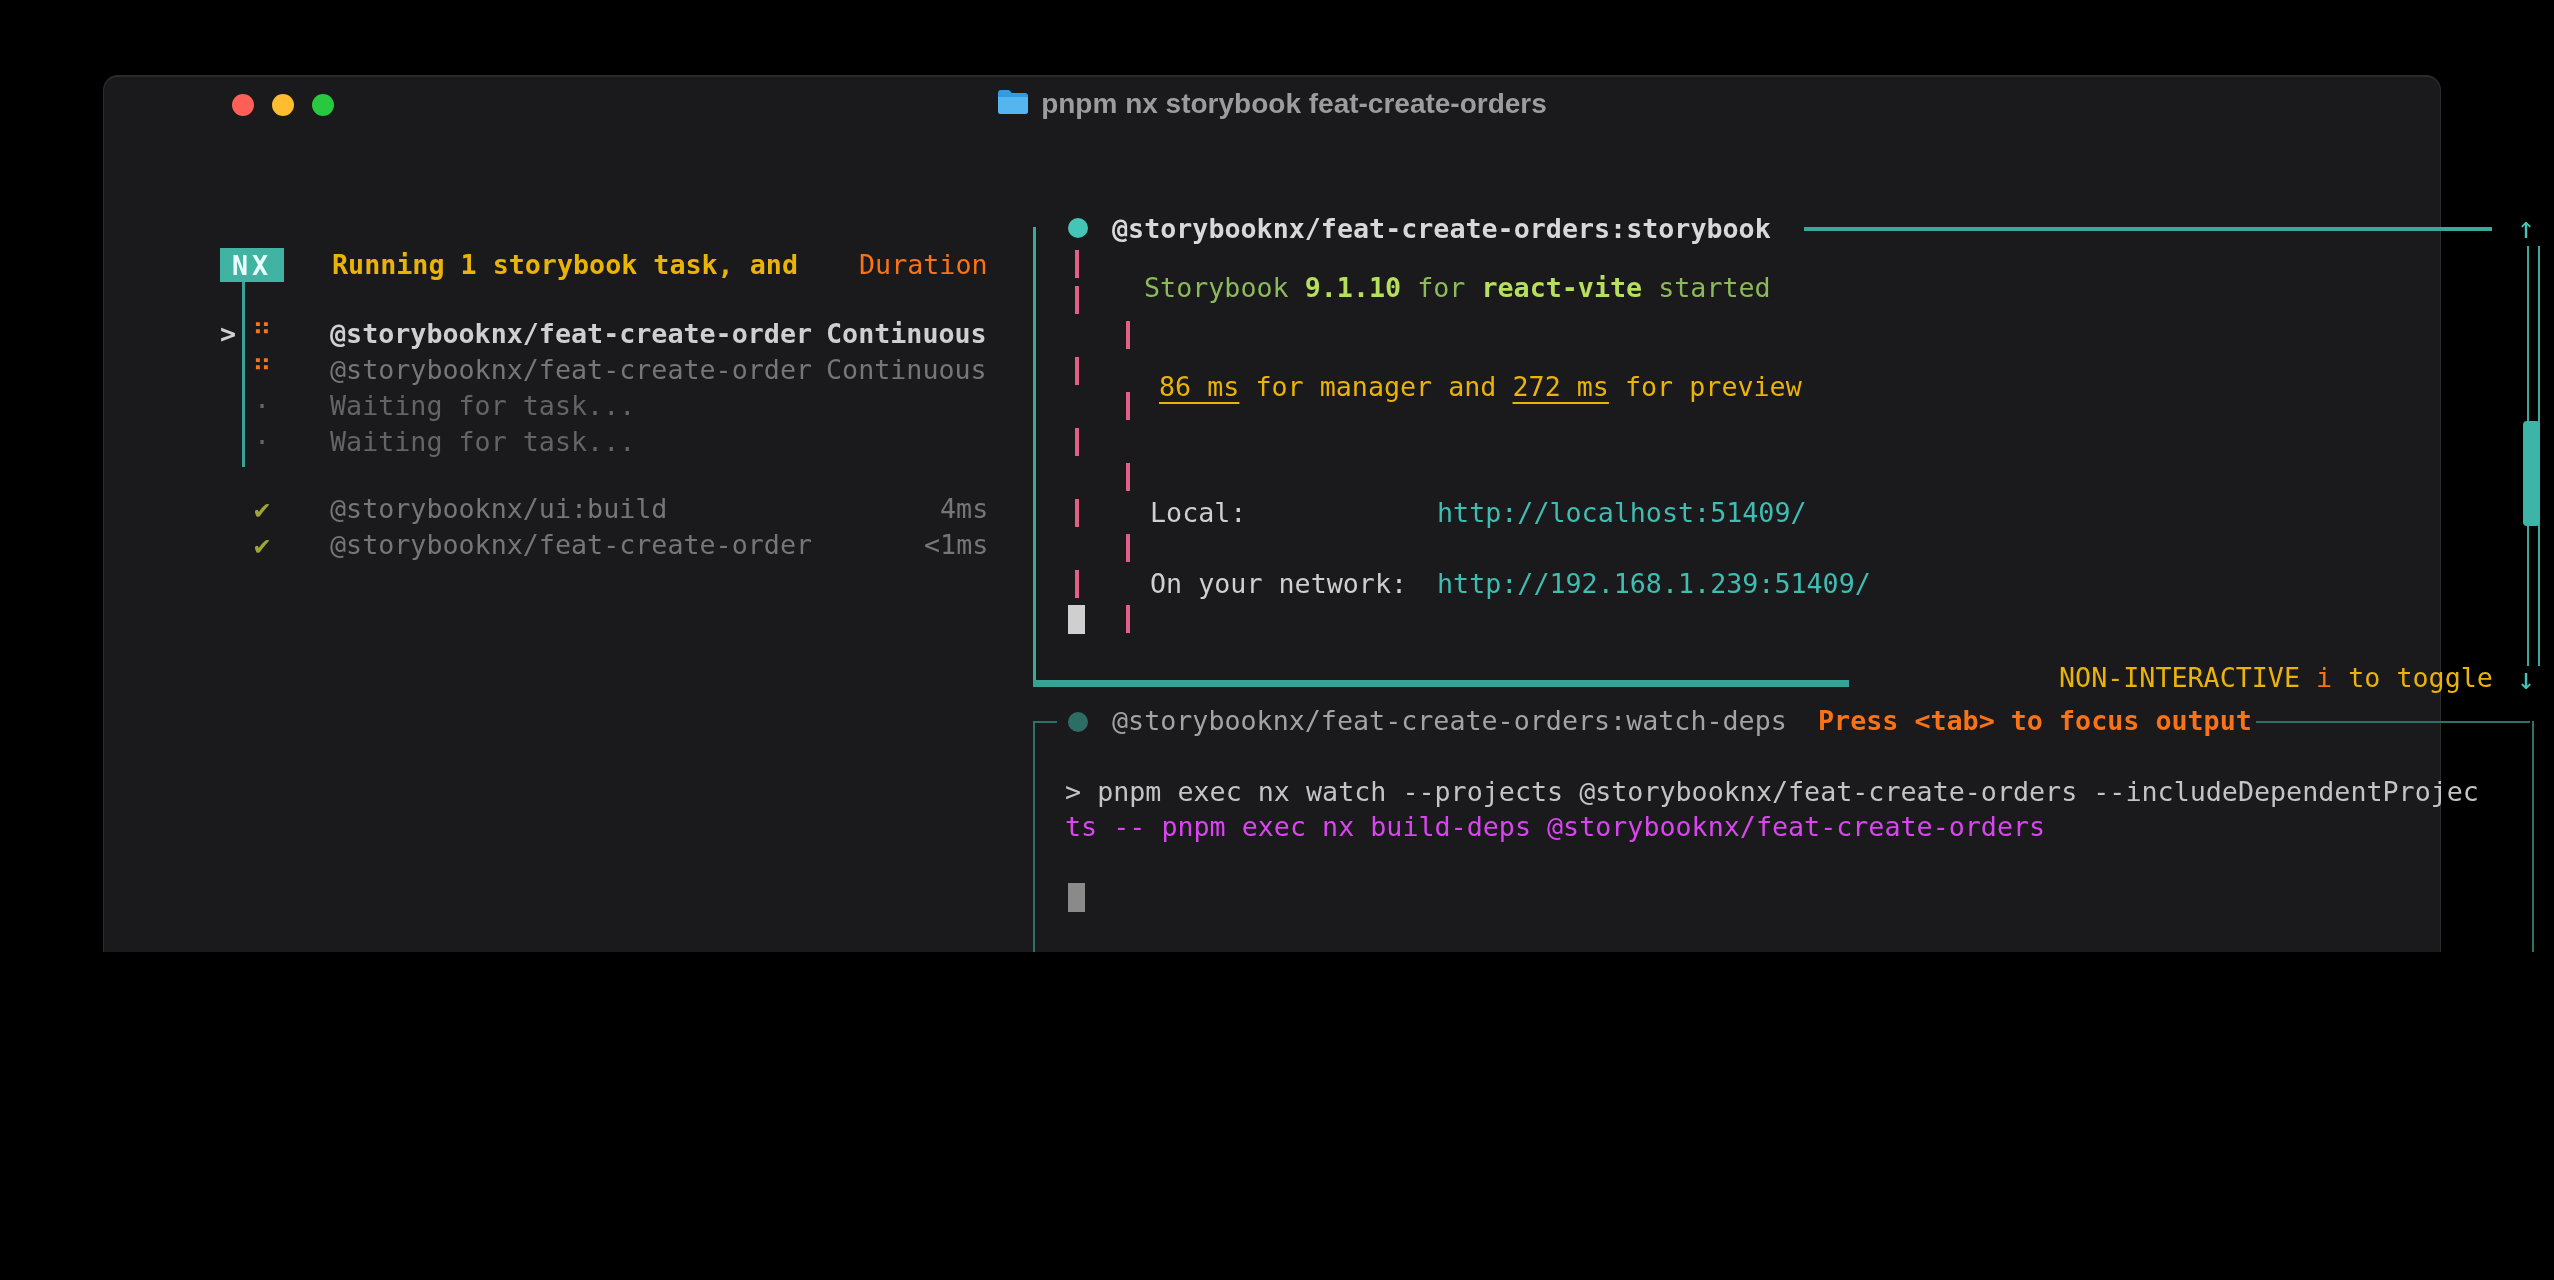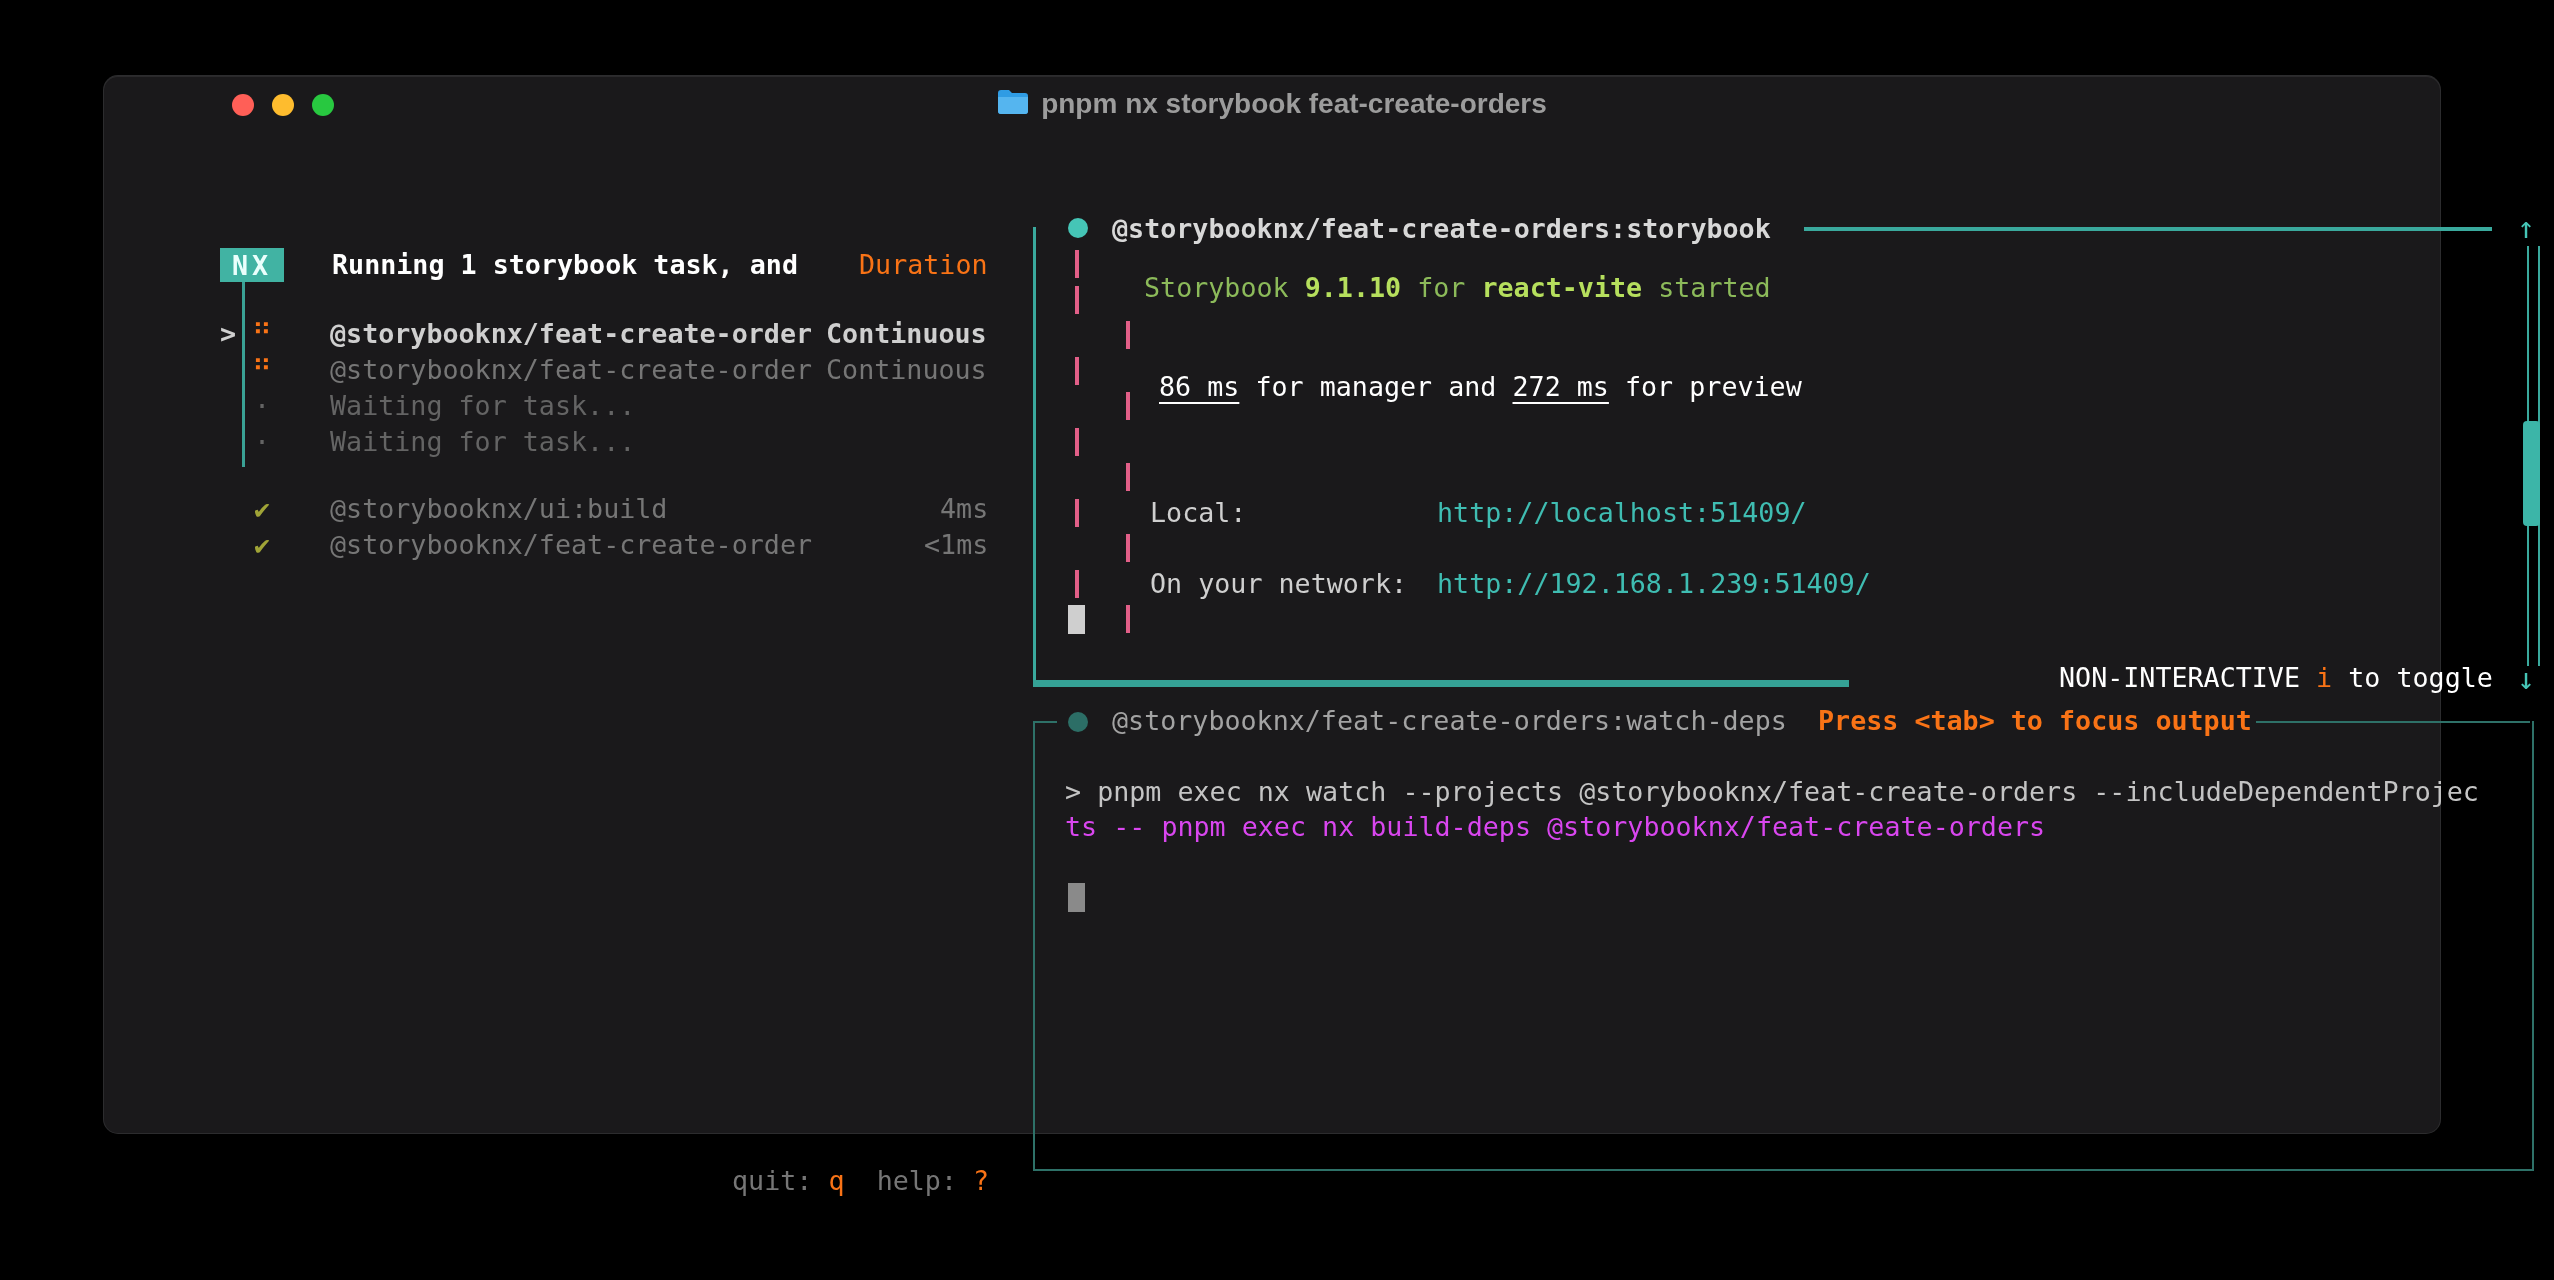--- a/index.html
+++ b/index.html
@@ -1,31 +1,31 @@
 <!DOCTYPE html>
 <html><head>
 <meta charset="utf-8">
 <style>
   html,body{margin:0;padding:0;background:#000;}
-  .stage{position:relative;width:2554px;height:1280px;background:#000;overflow:hidden;
+  .stage{position:relative;width:2554px;height:952px;background:#000;overflow:hidden;
          font-family:"DejaVu Sans Mono","DejaVu Sans",monospace;}
   .window{position:absolute;left:104px;top:76px;width:2336px;height:1057px;
           background:#1a191b;border-radius:14px;
           box-shadow:0 0 0 1px #2c2c2e, inset 0 1px 0 rgba(255,255,255,0.07), 0 18px 50px rgba(0,0,0,0.7);}
   .titlebar{position:absolute;left:0;top:0;width:100%;height:54px;}
   .light{position:absolute;top:18px;width:22px;height:22px;border-radius:50%;}
   .title-wrap{position:absolute;left:0;top:12px;width:100%;display:flex;justify-content:center;
               align-items:center;gap:12px;}
   .title-text{font-family:"Liberation Sans","DejaVu Sans",sans-serif;font-weight:bold;
               font-size:28px;color:#9c9c9c;}
   .line{position:absolute;font-size:26.7px;line-height:36px;white-space:pre;}
   .bold{font-weight:bold;}
   .teal{color:#f97316;}
   .gray-bright{color:#cfcfcf;}
-  .gray-mid{color:#ffffff;}
+  .gray-mid{color:#eab308;}
   .gray-dim{color:#767676;}
   .gray-dimmer{color:#646464;}
   .green{color:#8cba5a;}
   .green-bright{color:#b6df5d;font-weight:bold;}
   .url{color:#3fbdb2;}
   .badge{position:absolute;left:116px;top:172px;width:64px;height:34px;background:#41b3a3;
          color:#eafffc;font-weight:bold;font-size:26.7px;display:flex;align-items:center;
          justify-content:center;letter-spacing:4px;}
   .vline-nx{position:absolute;left:138px;top:206px;width:3px;height:185px;background:#3aa195;}
   .pane-vline{position:absolute;left:929px;top:151px;width:3px;height:458px;background:#3aa99d;}

